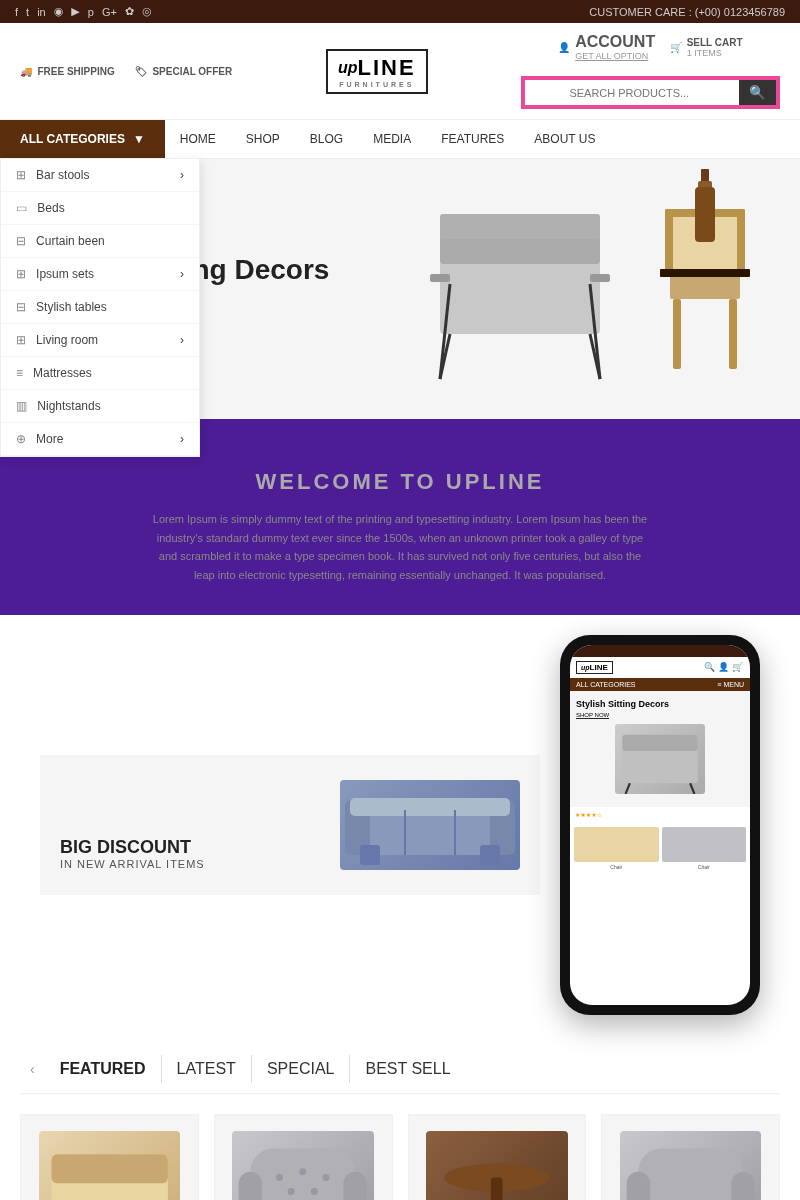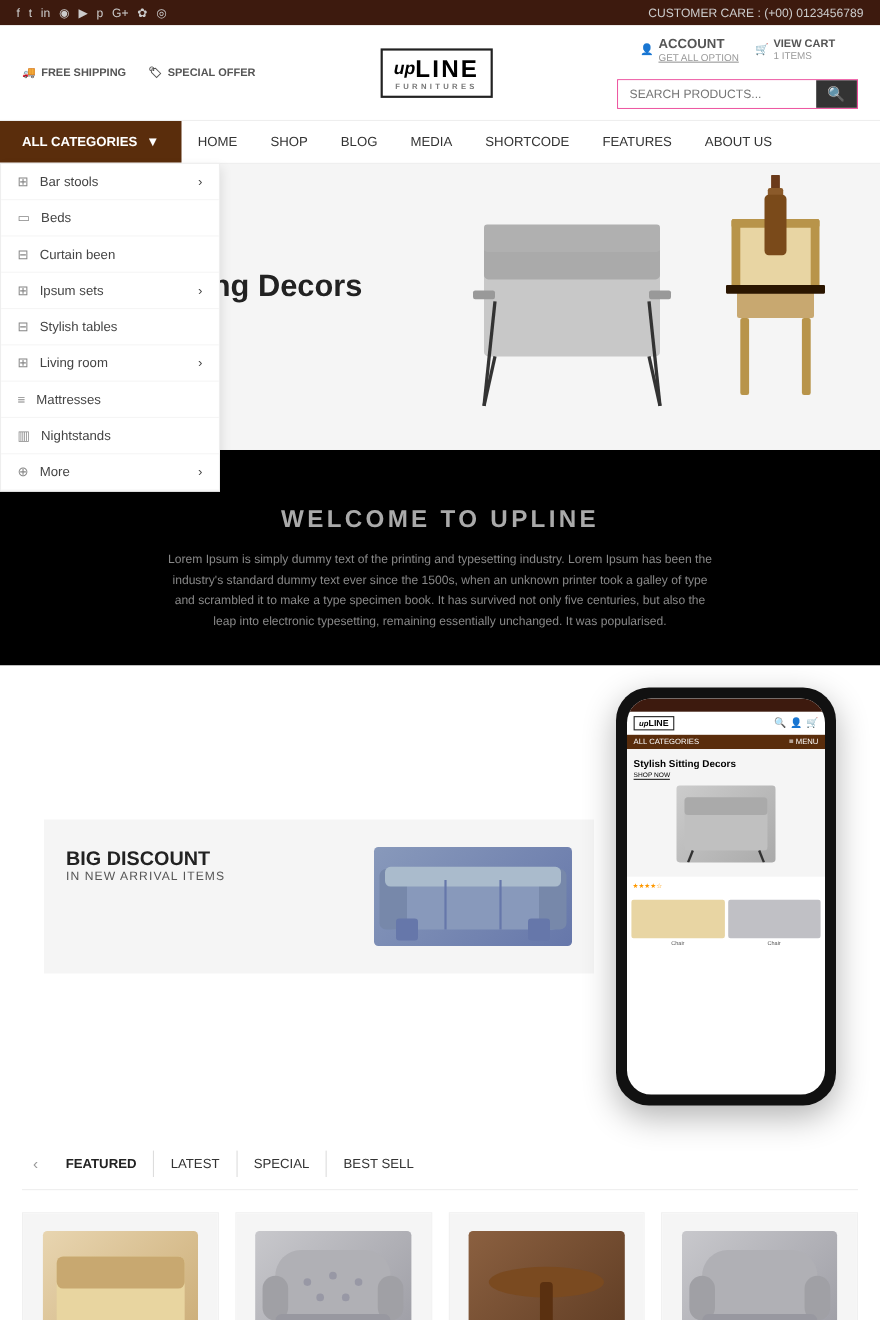--- a/index.html
+++ b/index.html
@@ -33,21 +33,21 @@
       display: flex; align-items: center; gap: 5px; font-size: 10px; color: #777;
     }
     .header-badge span { font-weight: bold; color: #555; text-transform: uppercase; font-size: 10px; }
     .header-logo {
       display: flex; flex-direction: column; align-items: center;
       border: 2px solid #222; padding: 4px 10px; font-size: 22px; font-weight: bold;
     }
     .header-right { display: flex; gap: 15px; align-items: center; flex-direction: column; }
     .header-actions { display: flex; gap: 15px; align-items: center; }
     .header-action { display: flex; align-items: center; gap: 4px; font-size: 10px; color: #555; cursor: pointer; }
-    .search-bar { display: flex; border: 1px solid #ec4899; }
+    .search-bar { display: flex; border: 4px solid #ec4899; padding-left: 34px; }
     .search-bar input { padding: 5px 10px; border: none; outline: none; font-size: 11px; width: 180px; color: #999; }
     .search-bar button { background: #333; color: #fff; border: none; padding: 5px 10px; cursor: pointer; }
 
     
     .main-nav {
       display: flex;
       align-items: center;
       background: #fff;
       border-bottom: 1px solid #eee;
       position: relative;
@@ -122,21 +122,21 @@
       cursor: pointer;
       text-transform: uppercase;
       letter-spacing: 1px;
     }
     .hero-images { display: flex; gap: 20px; align-items: center; }
 
     
     .welcome-section {
       text-align: center;
       padding: 50px 40px 30px;
-      background: #000000;
+      background: #4c1d95;
     }
     .welcome-section h2 {
       font-size: 22px;
       color: #aaa;
       letter-spacing: 3px;
       text-transform: uppercase;
       margin-bottom: 15px;
     }
     .welcome-section p {
       font-size: 11px;
@@ -152,21 +152,21 @@
       gap: 20px;
       padding: 20px 40px;
       background: #fff;
       align-items: center;
     }
     .discount-box {
       flex: 1;
       background: #f5f5f5;
       padding: 25px 20px;
       display: flex;
-      align-items: flex-start;
+      align-items: flex-end;
       gap: 20px;
     }
     .discount-text { flex: 1; }
     .discount-text .big { font-size: 18px; font-weight: bold; color: #222; }
     .discount-text .small { font-size: 11px; color: #555; text-transform: uppercase; letter-spacing: 1px; }
     .sofa-img {
       width: 180px; height: 90px;
       background: linear-gradient(135deg, #8899bb 0%, #6677aa 100%);
       border-radius: 4px;
       flex-shrink: 0;
@@ -226,21 +226,21 @@
 
     
     .products-section { padding: 20px 20px 30px; }
     .products-nav {
       display: flex; align-items: center; margin-bottom: 20px;
       border-bottom: 1px solid #eee; padding-bottom: 10px;
     }
     .nav-arrow { cursor: pointer; padding: 5px 10px; color: #999; font-size: 14px; }
     .products-tabs { display: flex; gap: 0; }
     .tab-item {
-      padding: 5px 15px; font-size: 12px; cursor: pointer; color: #333;
+      padding: 5px 15px; font-size: 16px; cursor: pointer; color: #333;
       border-right: 1px solid #ddd;
       font-weight: 500;
     }
     .tab-item.active { font-weight: bold; color: #222; }
     .tab-item:last-child { border-right: none; }
 
     .products-grid { display: flex; gap: 15px; }
     .product-card {
       flex: 1;
       border: 1px solid #f0f0f0;
@@ -304,28 +304,28 @@
       <span style="font-size:22px;font-weight:bold;letter-spacing:2px;">LINE</span>
     </div>
     <span style="font-size:7px;letter-spacing:3px;color:#777;">FURNITURES</span>
   </div>
 
   <div class="header-right">
     <div class="header-actions">
       <div class="header-action">
         <span>👤</span>
         <div>
-          <div style="font-weight:bold;font-size:12px;">ACCOUNT</div>
+          <div style="font-weight:bold;font-size:16px;">ACCOUNT</div>
           <div style="font-size:9px;color:#999;text-decoration:underline;">GET ALL OPTION</div>
         </div>
       </div>
       <div class="header-action">
         <span>🛒</span>
         <div>
-          <div style="font-weight:bold;font-size:10px;">VIEW CART</div>
+          <div style="font-weight:bold;font-size:10px;">SELL CART</div>
           <div style="font-size:9px;color:#999;">1 ITEMS</div>
         </div>
       </div>
     </div>
     <div class="search-bar">
       <input type="text" placeholder="SEARCH PRODUCTS..." style="">
       <button>🔍</button>
     </div>
   </div>
 </div>
@@ -333,21 +333,20 @@
 <div class="main-nav">
   <div class="all-categories-btn">
     <span>ALL CATEGORIES</span>
     <span>▼</span>
   </div>
   <div class="nav-links">
     <div class="nav-link">HOME</div>
     <div class="nav-link">SHOP</div>
     <div class="nav-link">BLOG</div>
     <div class="nav-link">MEDIA</div>
-    <div class="nav-link">SHORTCODE</div>
     <div class="nav-link">FEATURES</div>
     <div class="nav-link">ABOUT US</div>
   </div>
 
   <div class="dropdown-menu">
     <div class="dropdown-item">
       <div class="item-left">
         <span class="cat-icon">⊞</span>
         <span>Bar stools</span>
       </div>

